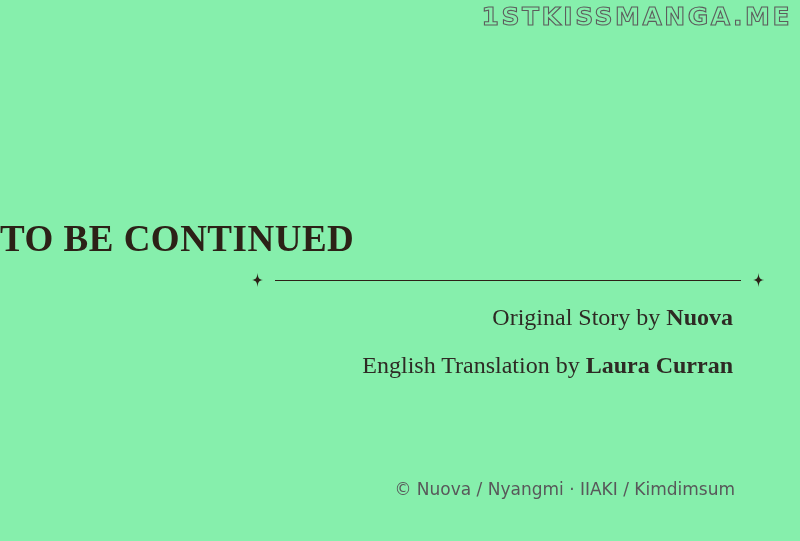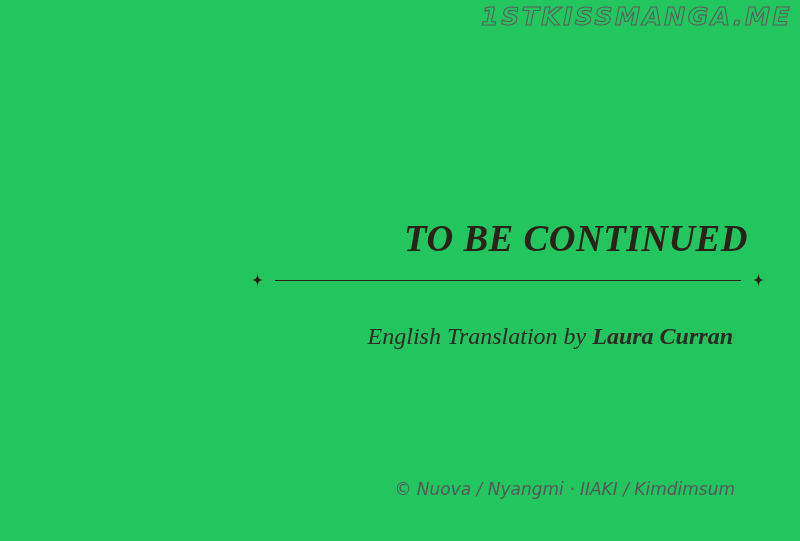--- a/index.html
+++ b/index.html
@@ -11,22 +11,21 @@
     height: 541px;
     background: #fefefd;
     font-family: "Liberation Serif", serif;
     overflow: hidden;
     position: relative;
   }
 
   .page {
     position: absolute;
     inset: 0;
-    background: #22c55e;
-    font-style: italic;
+    background: #86efac;
   }
 
   
   .watermark {
     position: absolute;
     top: 2px;
     right: 8px;
     font-family: "DejaVu Sans", sans-serif;
     font-size: 25px;
     font-weight: 700;
@@ -39,21 +38,20 @@
   }
 
   
   .tbc-block {
     position: absolute;
     left: 0;
     top: 218px;
     width: 800px;
   }
   .tbc-title {
-    text-align: right;
     padding-right: 52px;
     font-family: "Liberation Serif", serif;
     font-size: 37px;
     font-weight: 700;
     letter-spacing: 0.5px;
     color: #2c2117;
     line-height: 42px;
     white-space: nowrap;
   }
 
@@ -139,20 +137,23 @@
         <svg viewBox="0 0 11 14" width="11" height="14" aria-hidden="true">
           <path d="M5.5 0 C6.0 4.6 6.6 6.3 11 7 C6.6 7.7 6.0 9.4 5.5 14 C5.0 9.4 4.4 7.7 0 7 C4.4 6.3 5.0 4.6 5.5 0 Z" fill="#2c2117"></path>
         </svg>
       </span>
     </div>
 
   </div>
 
   <div class="credits">
 
+    <div class="credit-line">
+      <span class="label">Original Story by </span><span class="name">Nuova</span>
+    </div>
 
 
 
     <div class="credit-line translation">
       <span class="label">English Translation by </span><span class="name">Laura Curran</span>
     </div>
 
   </div>
 
   <div class="copyright">© Nuova / Nyangmi · IIAKI / Kimdimsum</div>

